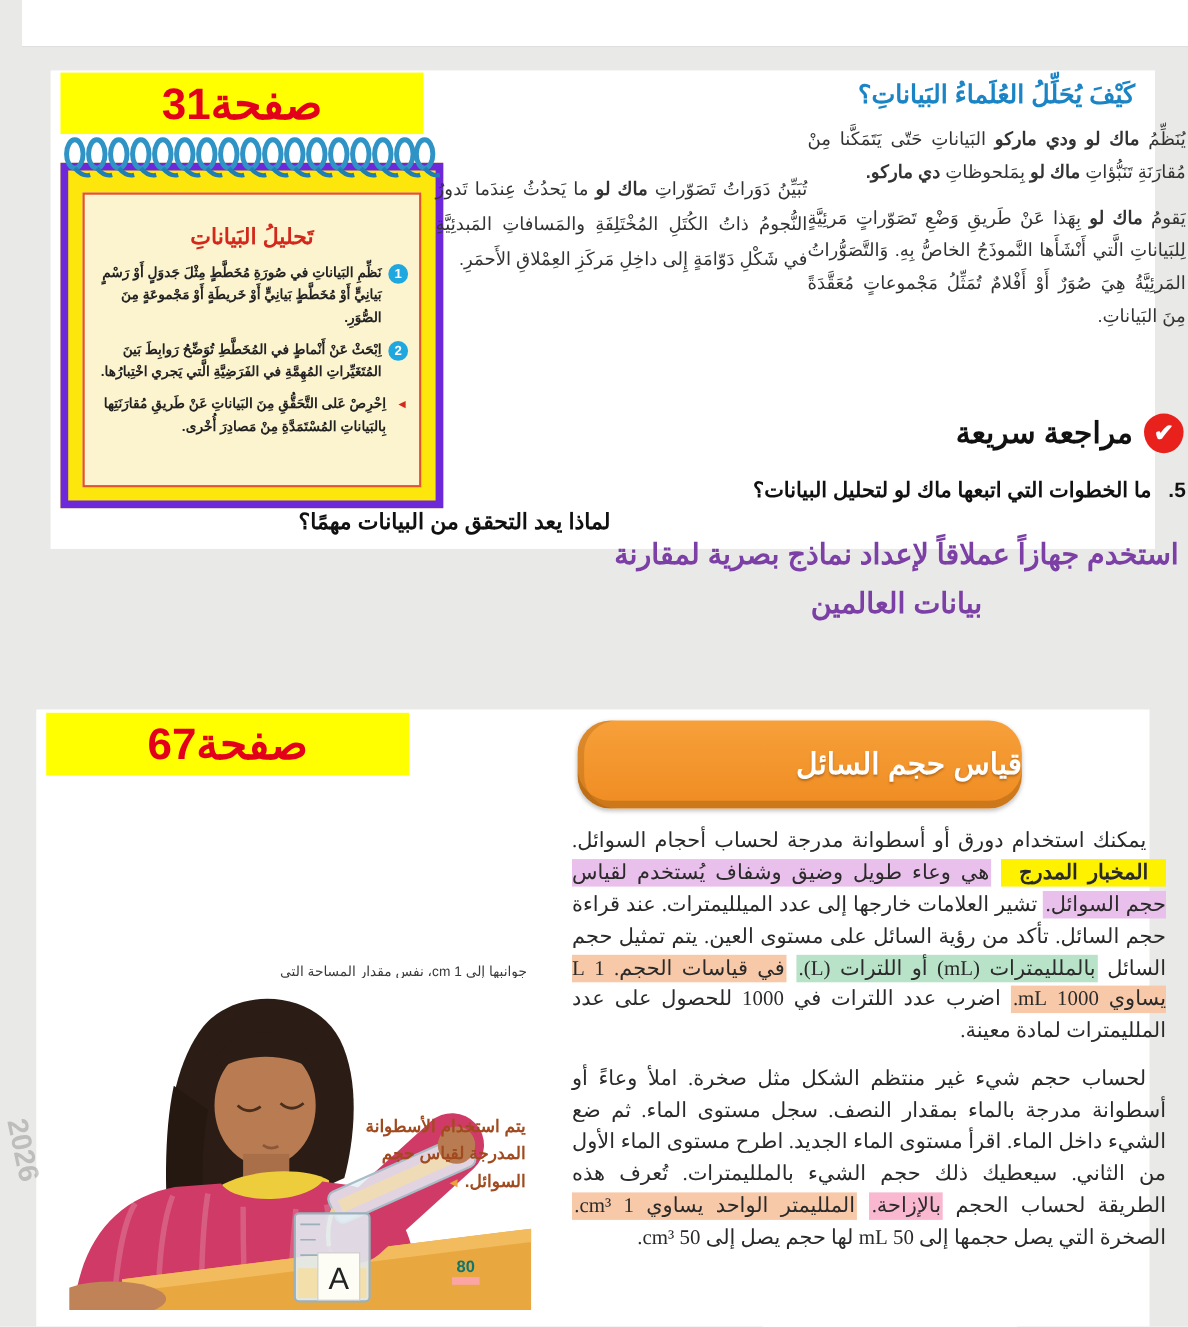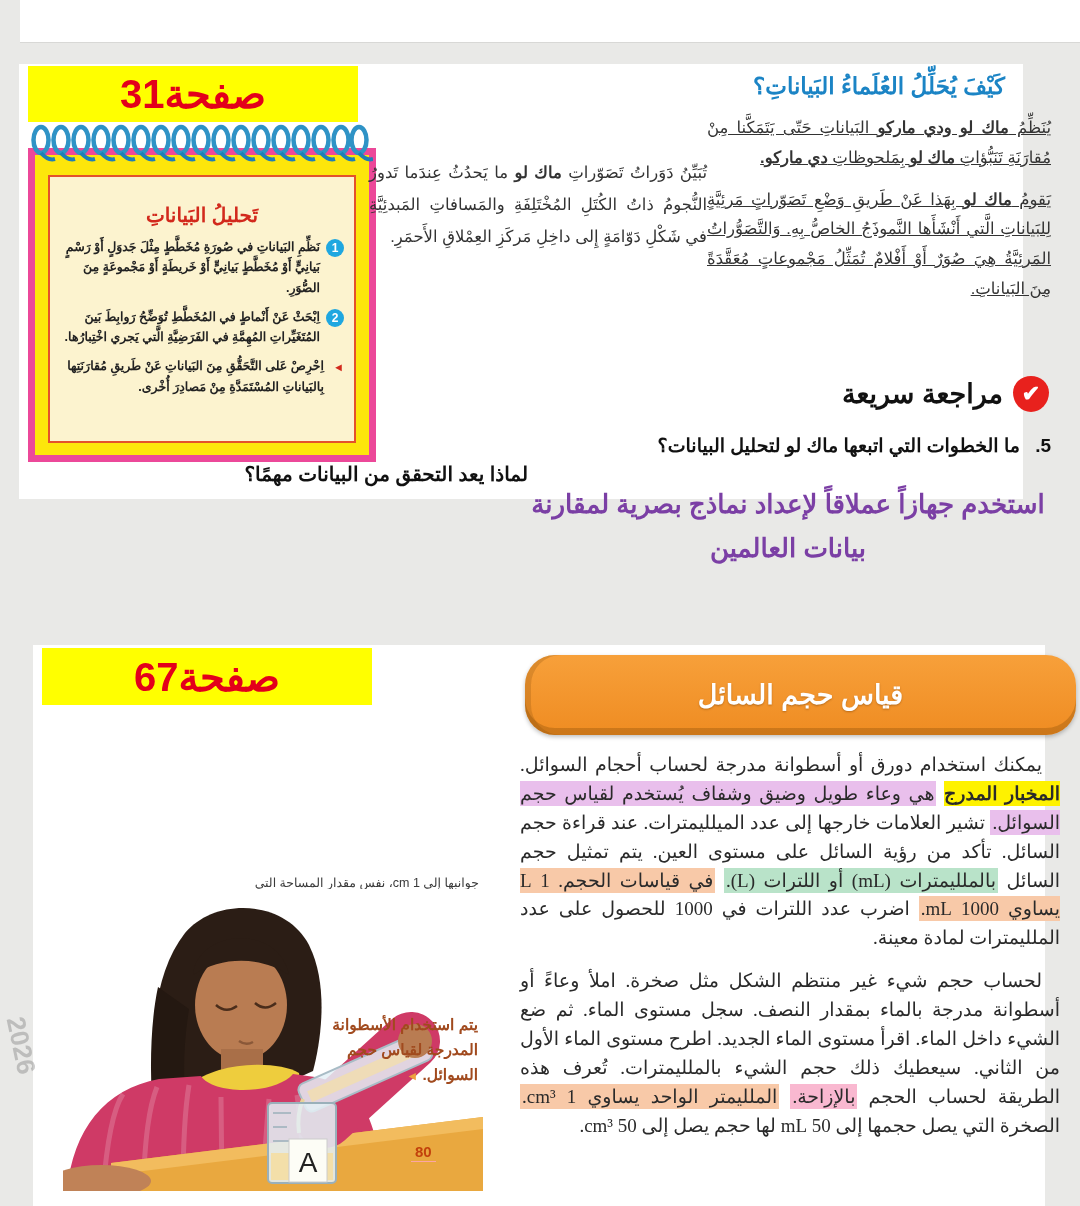--- a/index.html
+++ b/index.html
@@ -1,77 +1,77 @@
 <!DOCTYPE html>
 <html lang="ar"><head>
 <meta charset="utf-8">
 <style>
   html,body{margin:0;padding:0;}
   .screen{position:relative;width:1080px;height:1206px;background:#e9e9e7;overflow:hidden;
     font-family:"Liberation Sans",sans-serif;direction:rtl;}
   .card{position:absolute;background:#ffffff;}
   #topbar{left:20px;top:0;width:1060px;height:42px;border-bottom:1px solid #d8d8d6;}
-  #card1{left:19px;top:64px;width:1004px;height:435px;}
+  #card1{left:46px;top:64px;width:1004px;height:435px;}
   #card2{left:33px;top:645px;width:1012px;height:561px;}
   .banner{position:absolute;background:#ffff00;display:flex;align-items:center;justify-content:center;}
   .banner span{color:#e3001b;font-weight:bold;font-size:40px;}
   
   .nb-white{position:absolute;left:9px;top:58px;width:348px;height:34px;background:#fff;}
   .nb-spirals{position:absolute;left:12px;top:60px;z-index:3;}
   .nb-box{position:absolute;left:9px;top:84px;width:348px;height:314px;background:#fde60b;
-    border:7px solid #ec4899;box-sizing:border-box;}
+    border:7px solid #6d28d9;box-sizing:border-box;}
   .nb-inner{position:absolute;left:13px;right:13px;top:20px;bottom:12px;background:#fcf3cf;
     border:2px solid #e4512b;padding:4px 10px;box-sizing:border-box;}
   .nb-title{color:#d2291c;font-weight:bold;font-size:20px;text-align:center;margin-top:22px;margin-bottom:10px;}
   .nb-item{display:flex;gap:6px;margin-bottom:9px;font-size:12.5px;line-height:1.62;
     font-weight:600;color:#222;text-align:right;}
   .badge{flex:0 0 18px;width:18px;height:18px;border-radius:50%;background:#1fa7e0;color:#fff;
     font-size:12px;font-weight:bold;text-align:center;line-height:18px;margin-top:2px;direction:ltr;}
   .arrow-red{color:#d2291c;font-size:11px;margin-top:3px;flex:0 0 14px;}
   
   .midpara{position:absolute;left:350px;top:92px;width:338px;font-size:16.5px;line-height:1.95;
     text-align:justify;color:#333;font-weight:500;direction:rtl;}
   .rightcol{position:absolute;left:688px;top:6px;width:344px;direction:rtl;}
   .bluehead{color:#1b84c5;font-weight:bold;font-size:23px;line-height:1.45;text-align:center;margin-bottom:10px;}
-  .rpara{font-size:16.5px;line-height:1.8;text-align:justify;color:#333;font-weight:500;margin-bottom:12px;text-decoration:underline;}
+  .rpara{font-size:16.5px;line-height:1.8;text-align:justify;color:#333;font-weight:500;margin-bottom:12px;}
   .review{position:absolute;left:560px;top:312px;width:470px;display:flex;align-items:center;
     gap:10px;justify-content:flex-start;direction:rtl;}
   .chk{width:36px;height:36px;border-radius:50% 50% 50% 50%/46% 46% 54% 54%;background:#e8211d;
     color:#fff;font-size:22px;font-weight:bold;text-align:center;line-height:36px;}
   .review b{font-size:27px;color:#111;}
   .q5{position:absolute;left:540px;top:370px;width:492px;font-size:19px;font-weight:bold;
     color:#111;text-align:right;direction:rtl;}
   .q5 .qnum{margin-left:10px;}
   .purple{color:#7b3fa5;font-weight:bold;}
   .ans-right{position:absolute;left:505px;top:418px;width:528px;font-size:26px;line-height:1.7;text-align:center;}
   .q-left{position:absolute;left:9px;top:398px;width:500px;font-size:20px;font-weight:bold;
     color:#111;text-align:right;}
   .ans-left{position:absolute;left:9px;top:430px;width:478px;font-size:29px;line-height:1.6;text-align:center;}
   
-  .hdr67{position:absolute;left:492px;top:10px;width:551px;height:80px;border-radius:30px;
+  .hdr67{position:absolute;left:492px;top:10px;width:404px;height:80px;border-radius:30px;
     background:linear-gradient(#f7a03a,#ef8c22);box-shadow:inset 0 -7px 0 rgba(140,80,10,0.35),inset 6px 0 0 rgba(140,80,10,0.25),0 2px 4px rgba(0,0,0,0.25);
-    display:flex;align-items:center;justify-content:center;}
+    display:flex;align-items:center;justify-content:flex-start;}
   .hdr67 span{color:#fff;font-weight:bold;font-size:27px;text-shadow:0 1px 2px rgba(100,50,0,0.4);}
   .body67{position:absolute;left:487px;top:106px;width:540px;direction:rtl;
     font-family:"Liberation Serif",serif;font-size:19px;line-height:1.52;text-align:justify;color:#2a2a2a;}
   .body67 p{margin:0 0 14px 0;text-indent:18px;}
   .b{font-weight:bold;}
-  .hl-y{background:#fef200;font-weight:bold;padding:2px 0;}
+  .hl-y{background:#fef200;font-weight:bold;padding:2px 16px;}
   .hl-pl{background:#e9bfec;padding:2px 2px;}
   .hl-g{background:#b9e3c9;padding:2px 2px;}
   .hl-s{background:#f8c9a8;padding:2px 2px;}
   .hl-pk{background:#f9b8d0;padding:2px 2px;}
   .photowrap{position:absolute;left:30px;top:226px;width:420px;height:330px;}
   .cap-small{position:absolute;left:168px;top:2px;width:248px;font-size:12.5px;line-height:1.75;
     color:#3a3a3a;text-align:right;direction:rtl;}
   .cap-bold{position:absolute;left:233px;top:142px;width:182px;font-size:15.5px;font-weight:bold;
     line-height:1.6;color:#a14a1e;text-align:right;direction:rtl;}
   .cap-bold .tri{color:#eda13d;font-size:12px;}
-  .pagenum{position:absolute;left:348px;top:272px;font-size:15px;font-weight:bold;color:#c2410c;
-    border-bottom:1px solid #fca5a5;padding:0 4px 1px 4px;direction:ltr;}
+  .pagenum{position:absolute;left:348px;top:272px;font-size:15px;font-weight:bold;color:#0f766e;
+    border-bottom:7px solid #fca5a5;padding:0 4px 1px 4px;direction:ltr;}
   .photo-svg{position:absolute;left:0;top:18px;}
   .watermark{position:absolute;left:-8px;top:1030px;font-size:26px;font-weight:bold;
     color:rgba(110,110,110,0.35);transform:rotate(78deg);direction:ltr;}
 </style>
 </head>
 <body>
 
 <div class="screen">
 
   <div class="card" id="topbar"></div>

